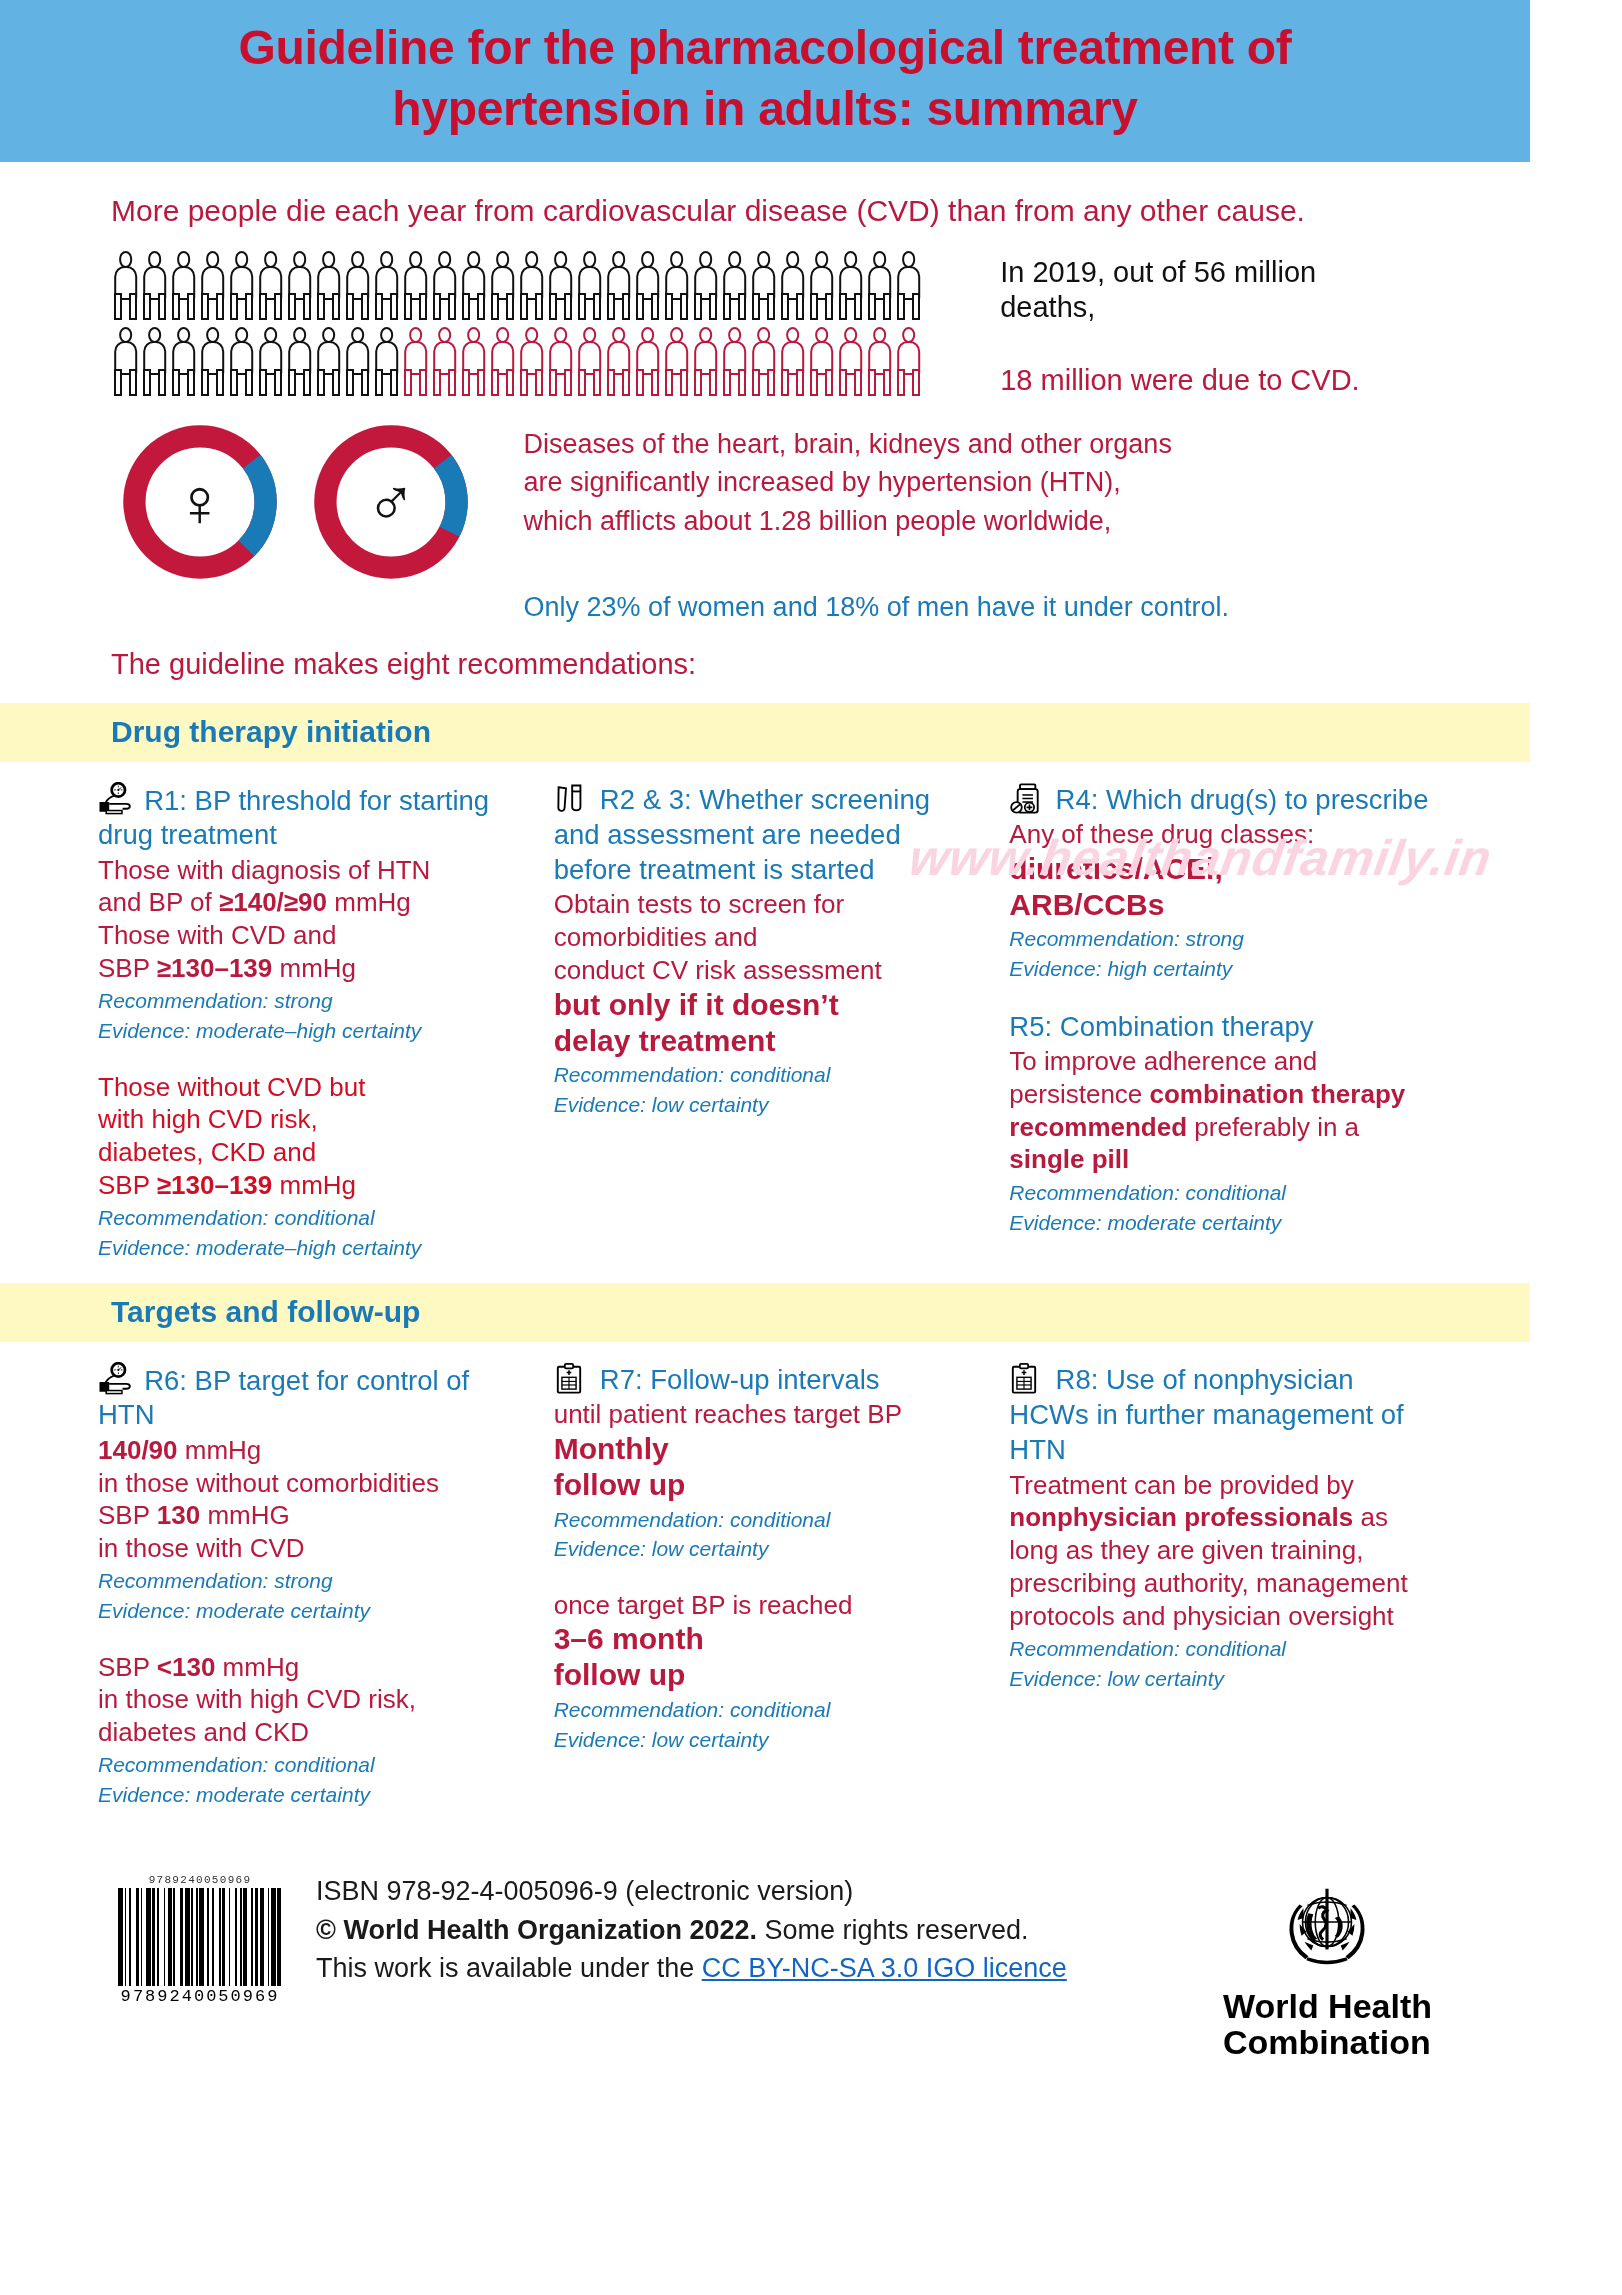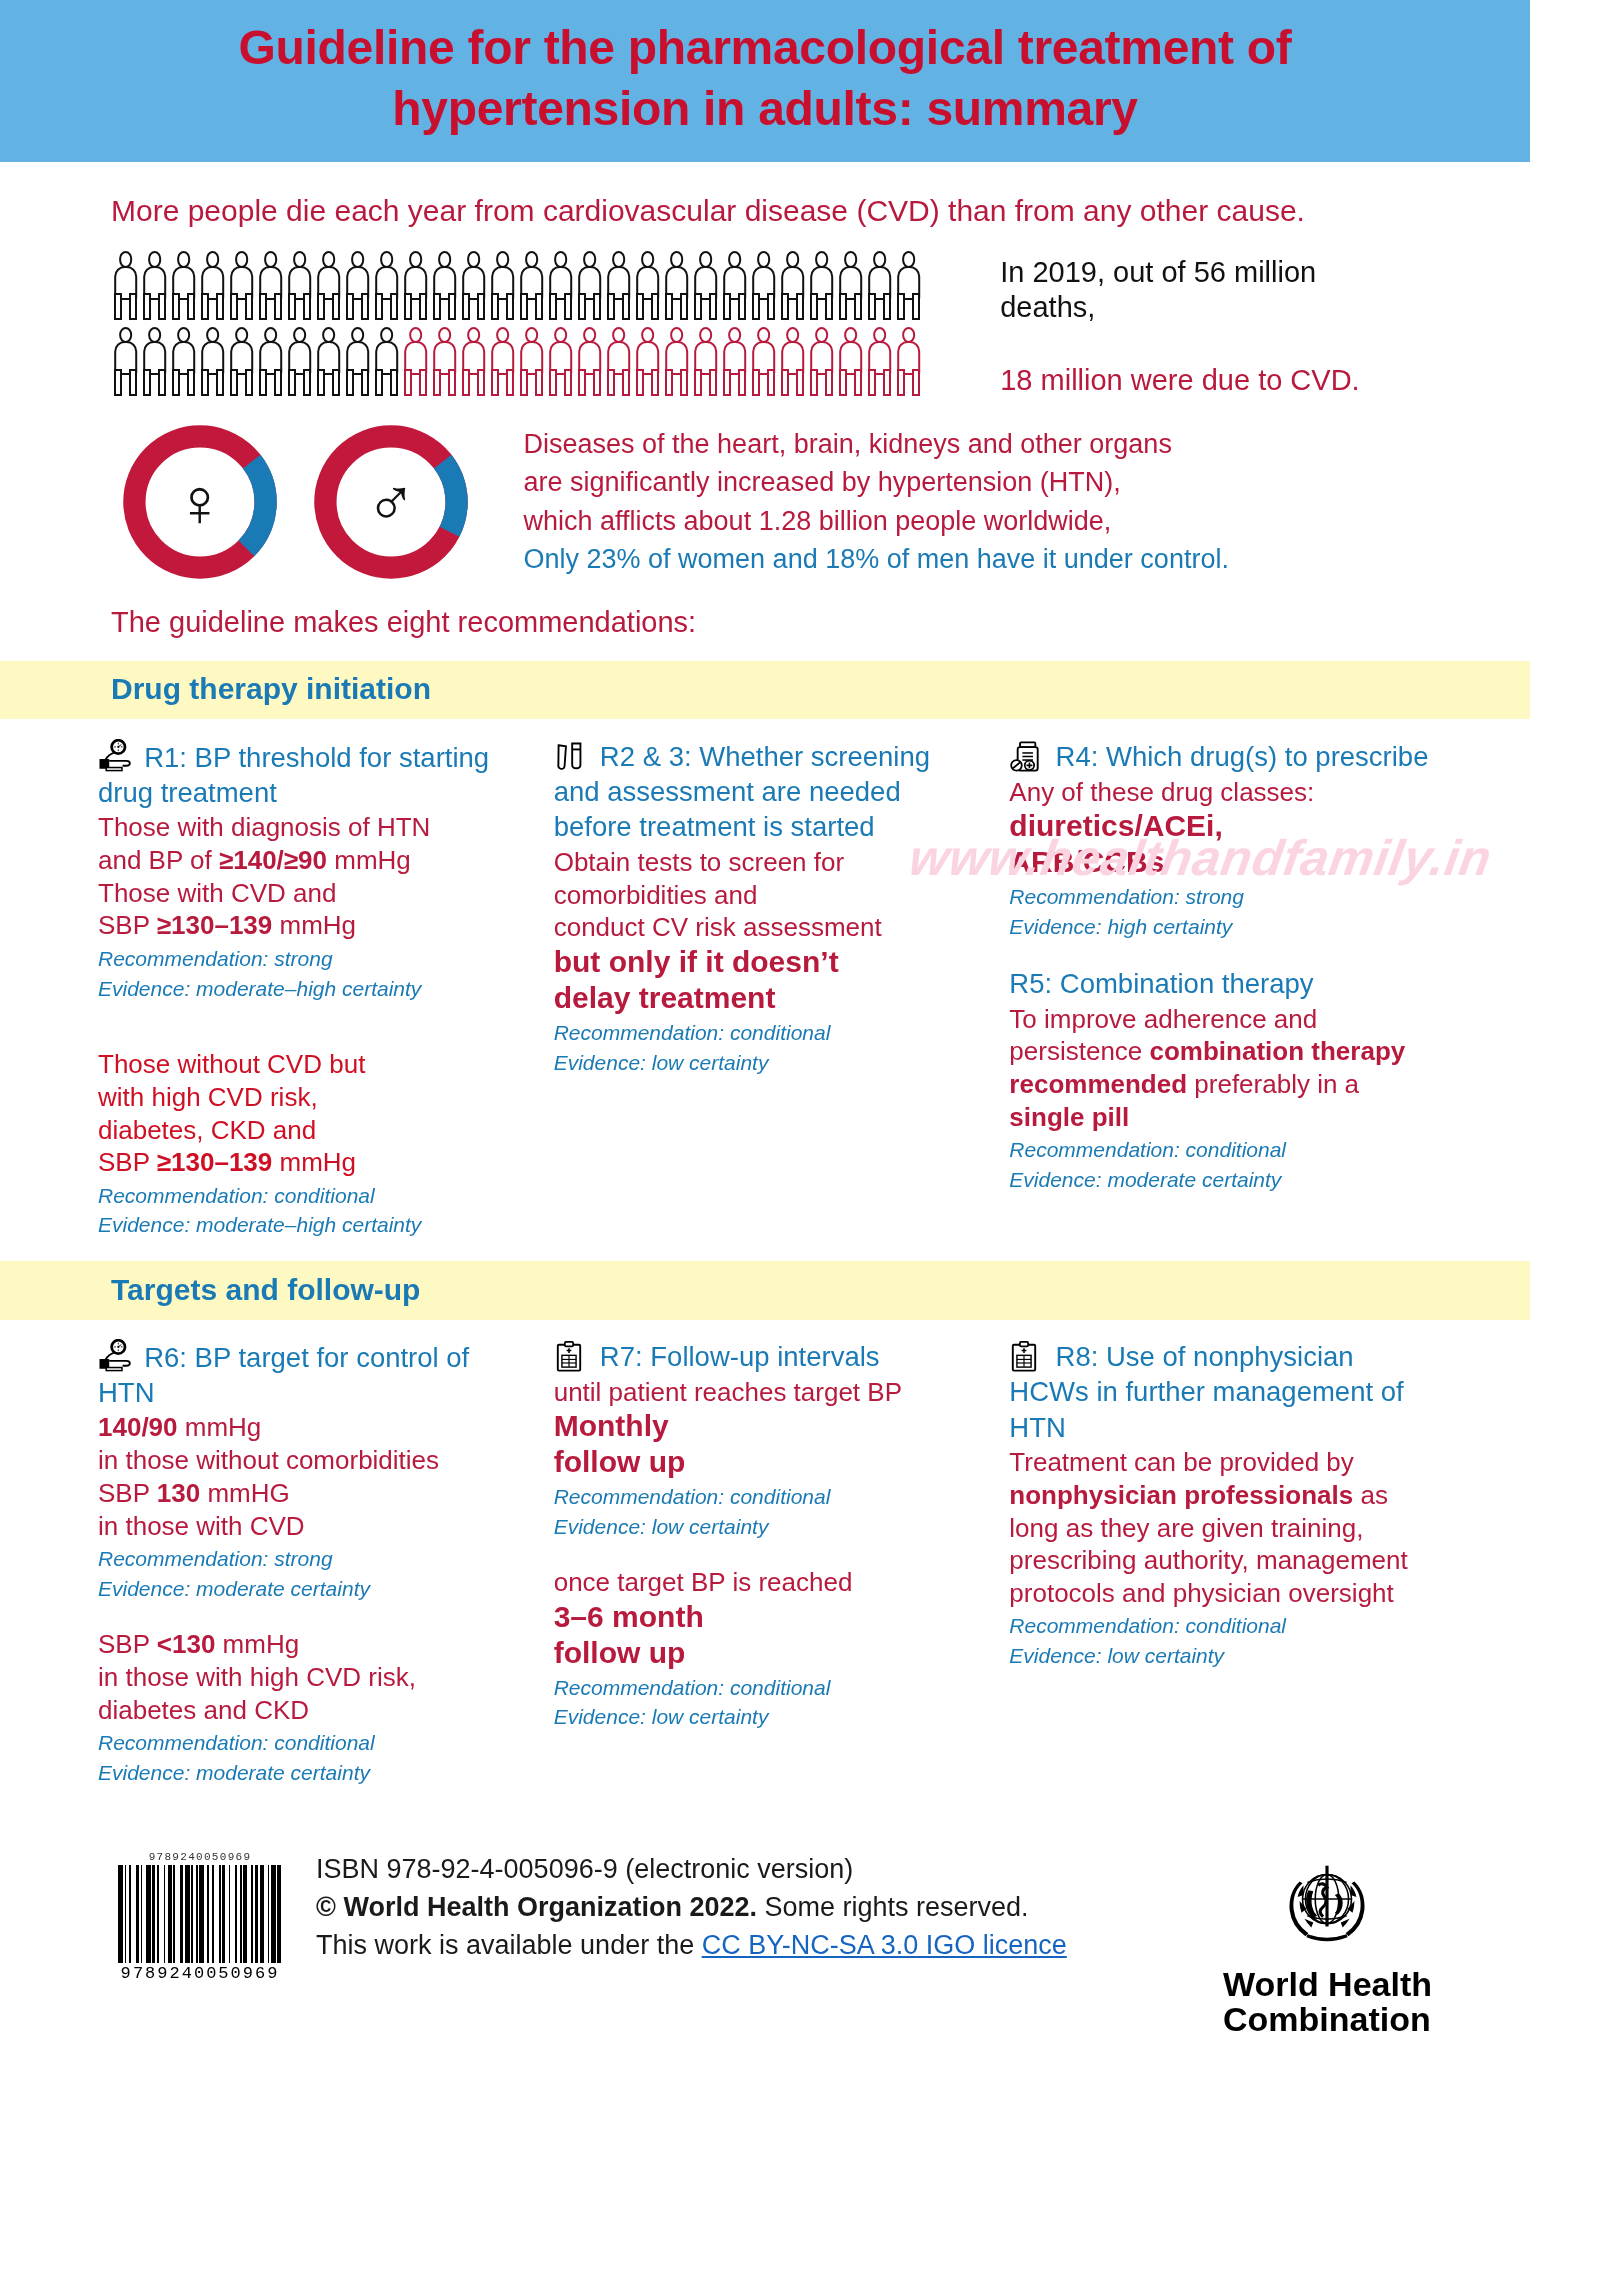--- a/index.html
+++ b/index.html
@@ -62,21 +62,21 @@
   .donut-wrap{display:flex;align-items:flex-start;gap:0px;margin-top:22px;}
   .donuts{display:flex;gap:27.5px;width:406px;padding-left:6.5px;}
   .donut{position:relative;width:164px;height:164px;}
   .donut svg{display:block;}
   .donut .sym{
     position:absolute;inset:0;display:flex;align-items:center;justify-content:center;
     font-size:68px;color:#111;line-height:1;
   }
   .donut-text{padding-top:5.2px;}
   .donut-text div{font-size:27px;line-height:1.42;color:#b81a3e;}
-  .donut-text div.blue{color:#1a7ab5;}
+  .donut-text div.blue{color:#1a7ab5;margin-top:48px;}
 
   .eight-rec{color:#b81a3e;font-size:29px;margin-top:22px;position:relative;z-index:3;}
   .watermark{
     position:absolute;right:39px;top:667px;
     color:#fbd4e1;font-style:italic;font-weight:bold;
     font-size:50px;letter-spacing:0.7px;
     transform:skewX(-9deg);
     white-space:nowrap;z-index:1;pointer-events:none;
   }
 
@@ -93,21 +93,21 @@
     display:flex;padding:19.6px 98px 0 98px;box-sizing:border-box;gap:33px;
   }
   .col{width:471px;}
   .rec-head{
     color:#1a7ab5;font-size:27.5px;line-height:1.28;margin-bottom:1.3px;
   }
   .rec-head .ico{
     display:inline-block;vertical-align:-6.5px;margin-right:9.2px;width:37px;height:34px;
   }
   .rec-body{color:#b81a3e;font-size:26px;line-height:1.26;}
-  .rec-body.bright{color:#cf0f23;margin-top:20px;}
+  .rec-body.bright{color:#cf0f23;}
   .rec-body b{font-weight:bold;}
   .num{font-weight:bold;}
   .mm{font-weight:normal;}
   .meta{color:#1a7ab5;font-style:italic;font-size:21px;line-height:1.3;margin-top:2.6px;}
   .gap{height:26px;}
   .big{font-size:30px;font-weight:bold;line-height:1.2;}
 
   
   .footer{
     display:flex;align-items:flex-start;

